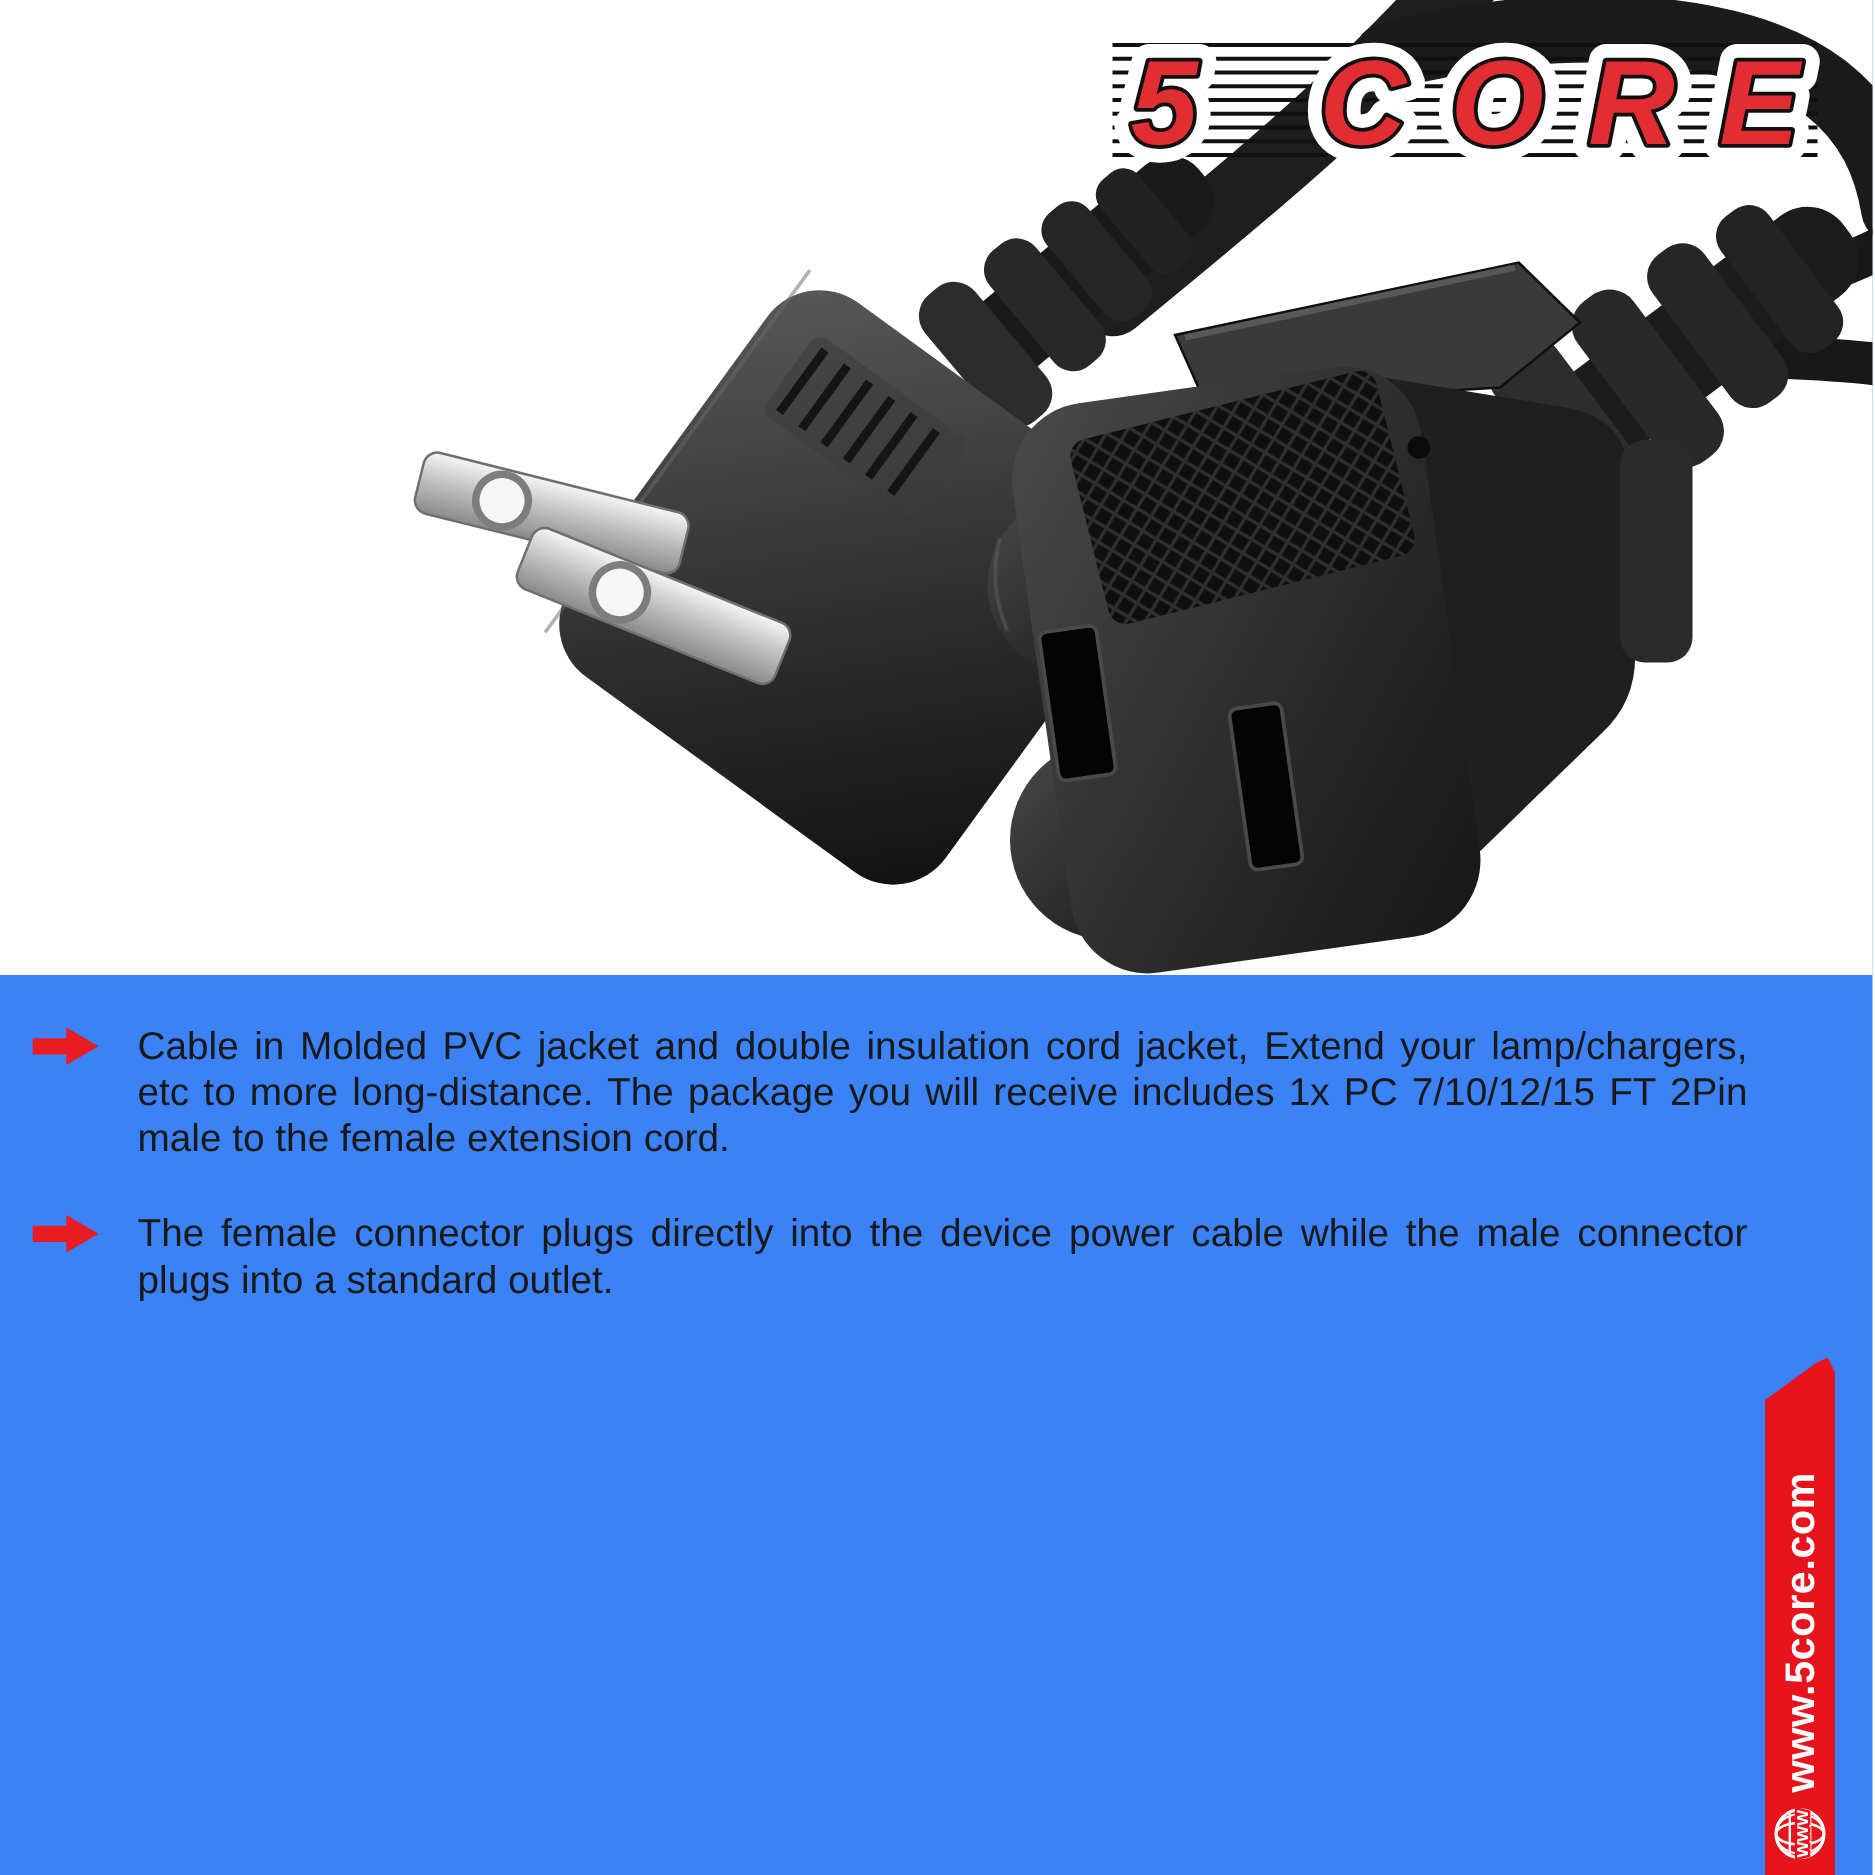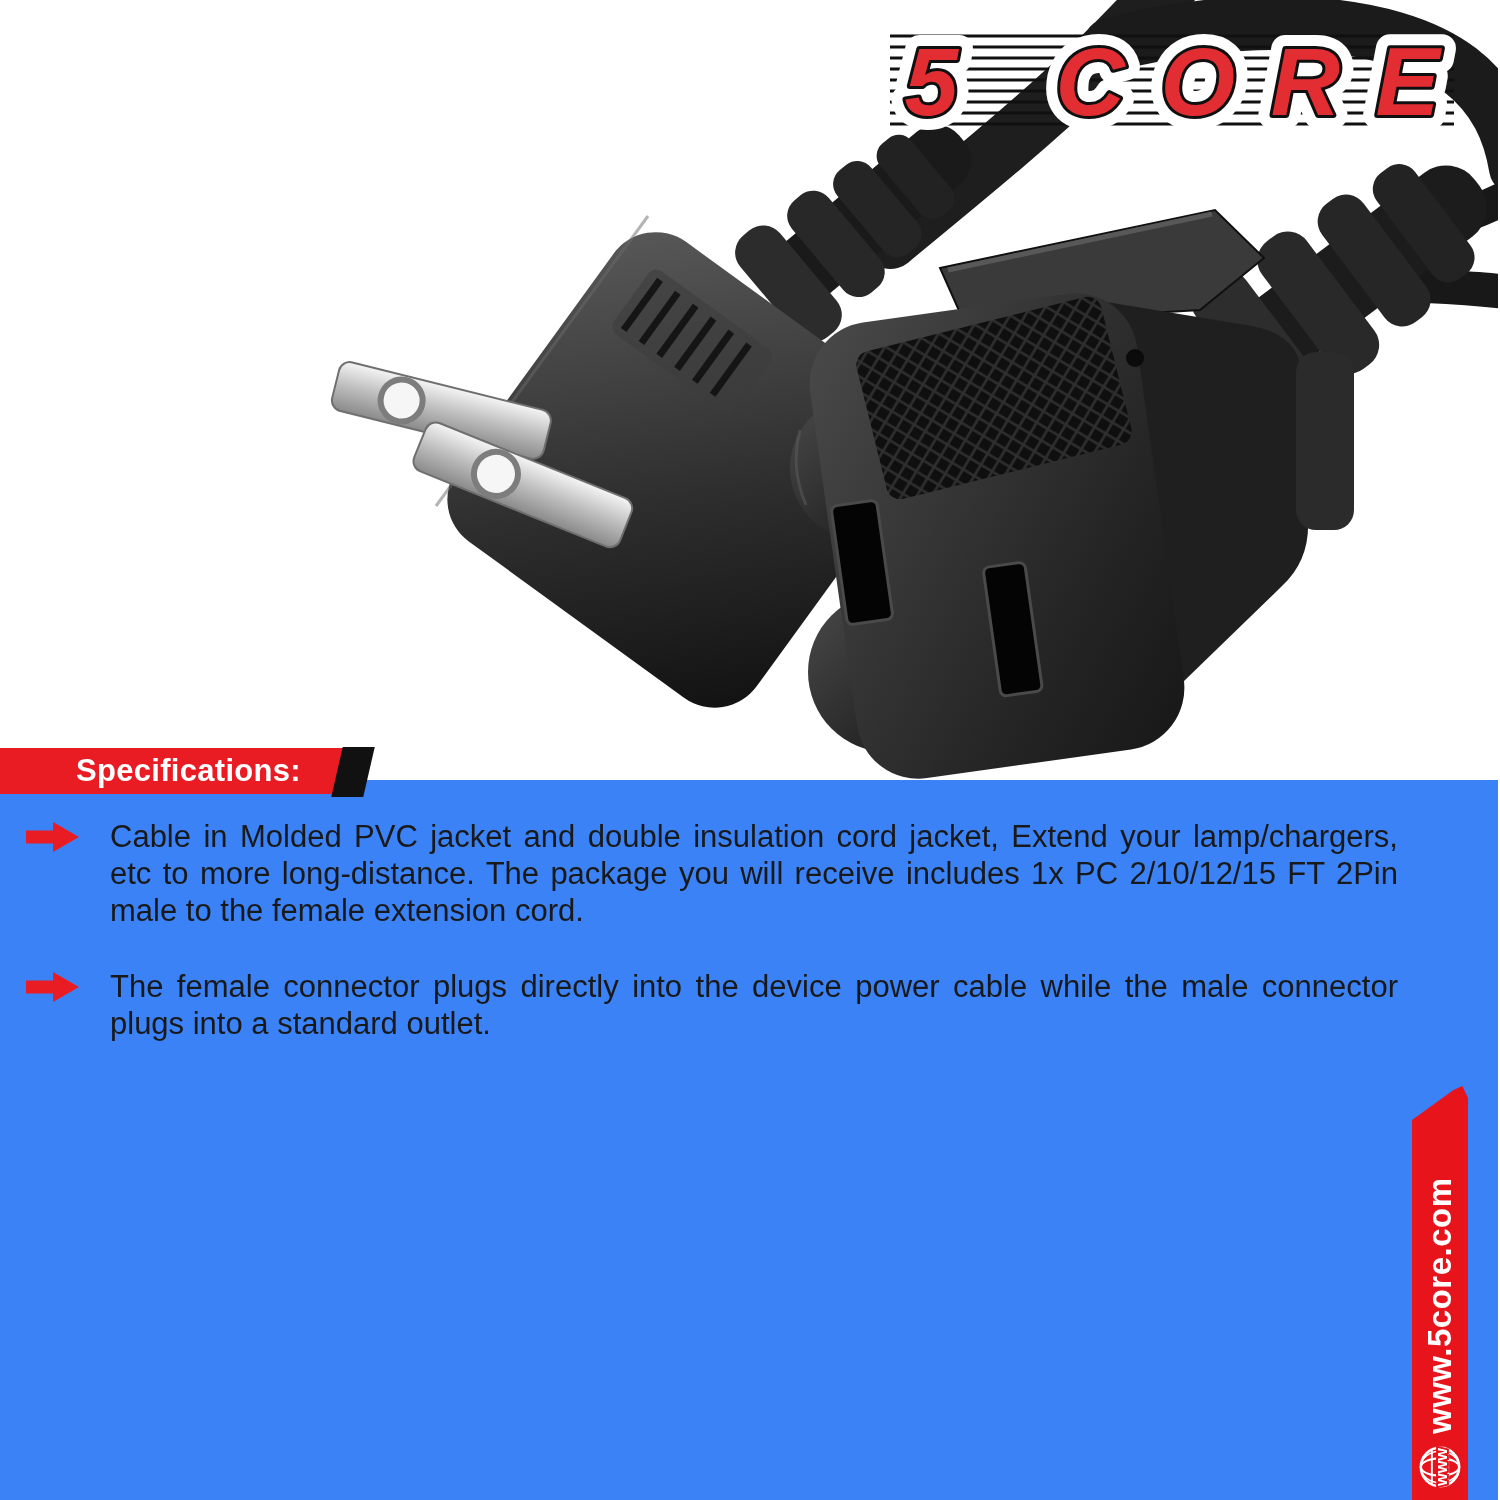--- a/index.html
+++ b/index.html
@@ -130,30 +130,27 @@
           <line x1="12" y1="71" x2="576" y2="71"></line>
         <line x1="12" y1="82" x2="576" y2="82"></line>
           <line x1="12" y1="93" x2="576" y2="93"></line>
         <line x1="12" y1="104" x2="576" y2="104"></line>
       </g>
       <text x="294" y="95" text-anchor="middle" font-family="Liberation Sans, sans-serif" font-size="96" font-weight="bold" font-style="italic" textLength="535" fill="#ffffff" stroke="#ffffff" stroke-width="28" stroke-linejoin="round">5 CORE</text>
       <text x="294" y="95" text-anchor="middle" font-family="Liberation Sans, sans-serif" font-size="96" font-weight="bold" font-style="italic" textLength="535" fill="#e22d33" stroke="#101010" stroke-width="6" stroke-linejoin="round" paint-order="stroke">5 CORE</text>
     </svg>
   </div>
 
-  <div class="spec-banner">
-    <h2>Specifications:</h2>
-  </div>
 
   <ul class="spec-list">
     <li>
       <svg class="arrow" width="54" height="30" viewBox="0 0 54 30">
           <path d="M0 8.5 H27 V0 L53 15 L27 30 V21.5 H0 Z" fill="#ea1c23"></path>
         </svg>
-      <p>Cable in Molded PVC jacket and double insulation cord jacket, Extend your lamp/chargers, etc to more long-distance. The package you will receive includes 1x PC 2/10/12/15 FT 2Pin male to the female extension cord.</p>
+      <p>Cable in Molded PVC jacket and double insulation cord jacket, Extend your lamp/chargers, etc to more long-distance. The package you will receive includes 1x PC 7/10/12/15 FT 2Pin male to the female extension cord.</p>
     </li>
     <li>
       <svg class="arrow" width="54" height="30" viewBox="0 0 54 30">
           <path d="M0 8.5 H27 V0 L53 15 L27 30 V21.5 H0 Z" fill="#ea1c23"></path>
         </svg>
       <p>The female connector plugs directly into the device power cable while the male connector plugs into a standard outlet.</p>
     </li>
   </ul>
 
   <div class="vbanner">

